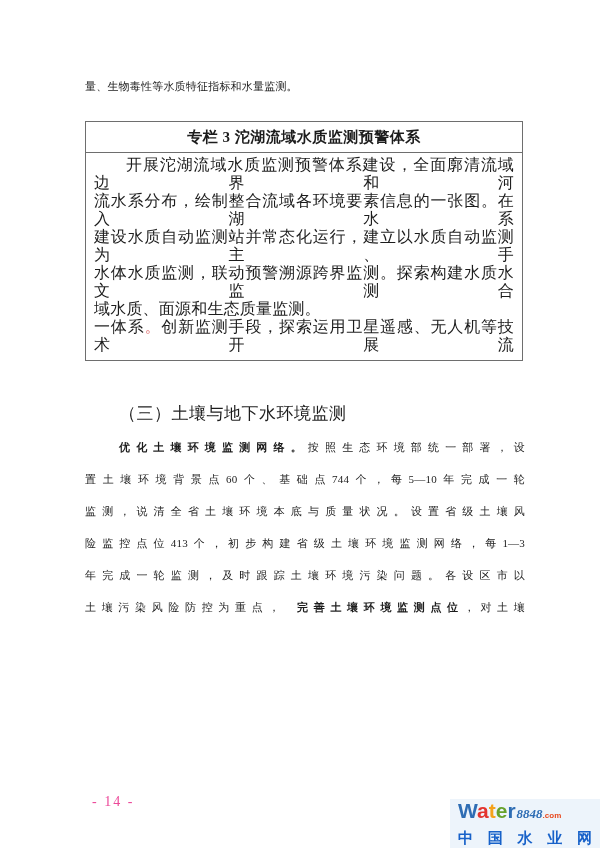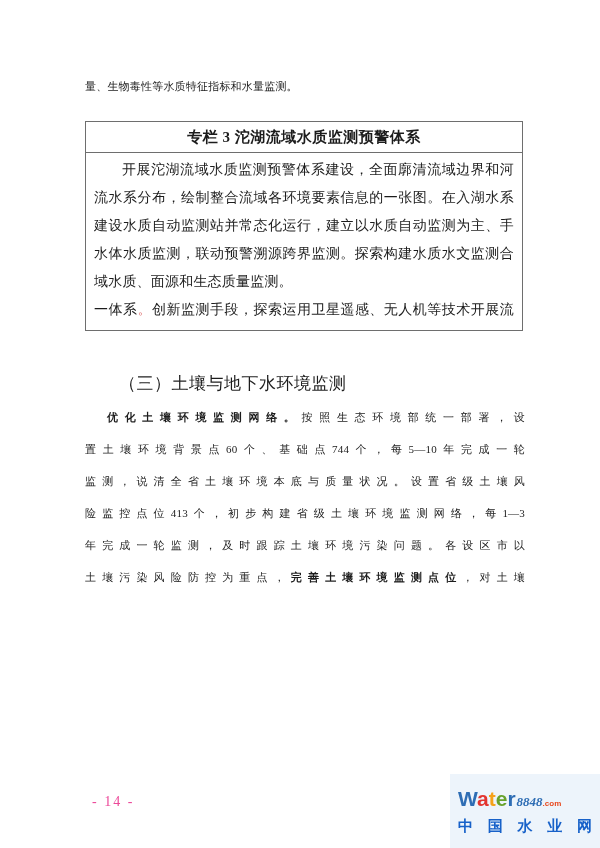--- a/index.html
+++ b/index.html
@@ -25,21 +25,21 @@
     line-height: 32px;
     text-align: justify;
     text-align-last: justify;
     text-justify: inter-character;
     letter-spacing: 0.2px;
     white-space: normal;
     overflow: hidden;
   }
   .tline-last { text-align-last: left; }
   .tline-indent { text-indent: 2em; }
-  .seg-bold { font-weight: bold; }
+  .seg-bold { font-weight: bold; margin-left: 12px; }
 
   
   .intro { margin-bottom: 19px; }
 
   
   .callout {
     border: 1px solid #6e6e6e;
     width: 438px;
     box-sizing: border-box;
     margin-bottom: 28px;
@@ -49,22 +49,22 @@
     font-weight: bold;
     font-size: 15px;
     line-height: 30px;
     border-bottom: 1px solid #6e6e6e;
     letter-spacing: 0.5px;
   }
   .callout-body {
     padding: 3px 8px 6px 8px;
   }
   .callout-body .tline {
-    font-size: 14px;
-    line-height: 28px;
+    font-size: 16px;
+    line-height: 18px;
     letter-spacing: 0.2px;
   }
 
   
   .sec-heading {
     font-weight: normal;
     font-size: 17px;
     line-height: 34px;
     text-indent: 2em;
     letter-spacing: 0.5px;
@@ -80,21 +80,21 @@
     font-size: 14px;
     color: #ec4899;
     letter-spacing: 2px;
     font-family: "Liberation Serif", serif;
   }
   .logo-wrap {
     position: absolute;
     right: 0;
     bottom: 0;
     width: 150px;
-    height: 74px;
+    height: 49px;
     background: #edf4fb;
     box-sizing: border-box;
     padding: 8px 6px 8px 8px;
     display: flex;
     flex-direction: column;
     justify-content: center;
   }
   .logo-line1 {
     display: flex;
     align-items: baseline;

